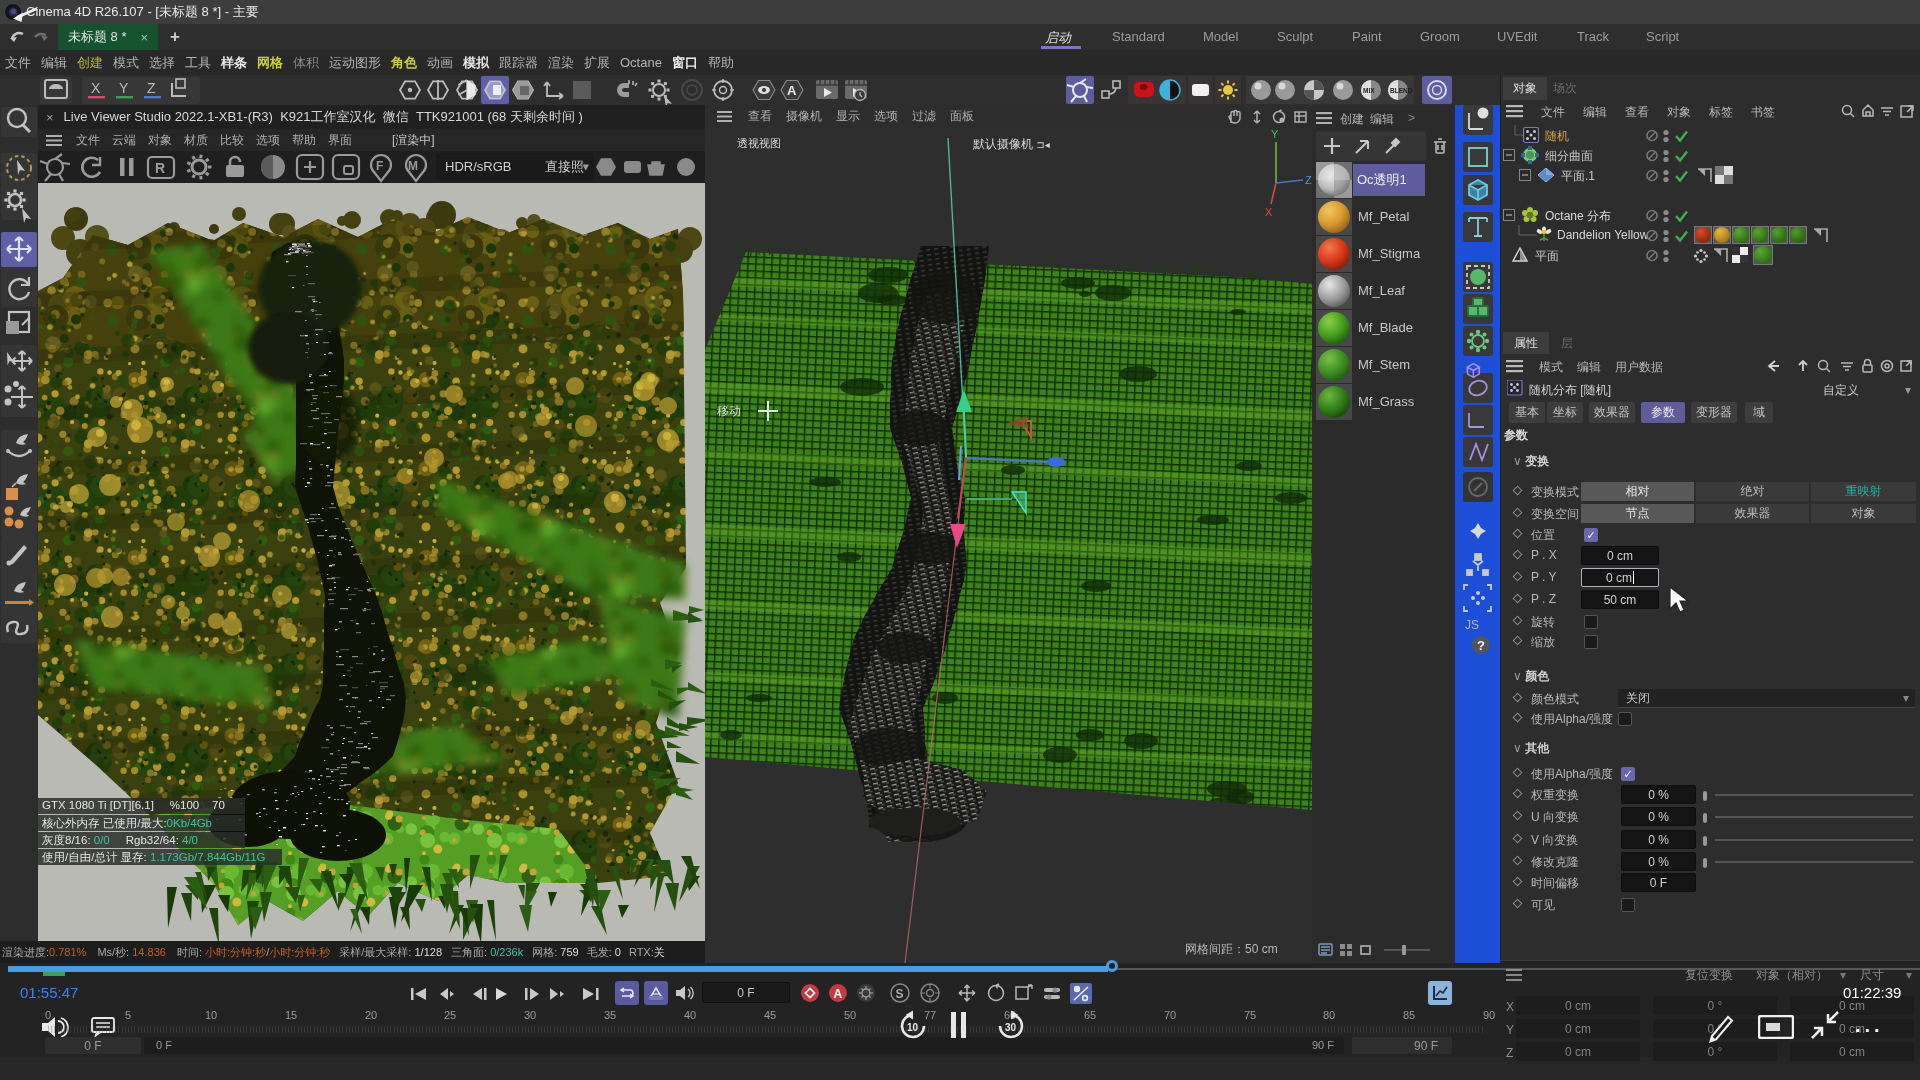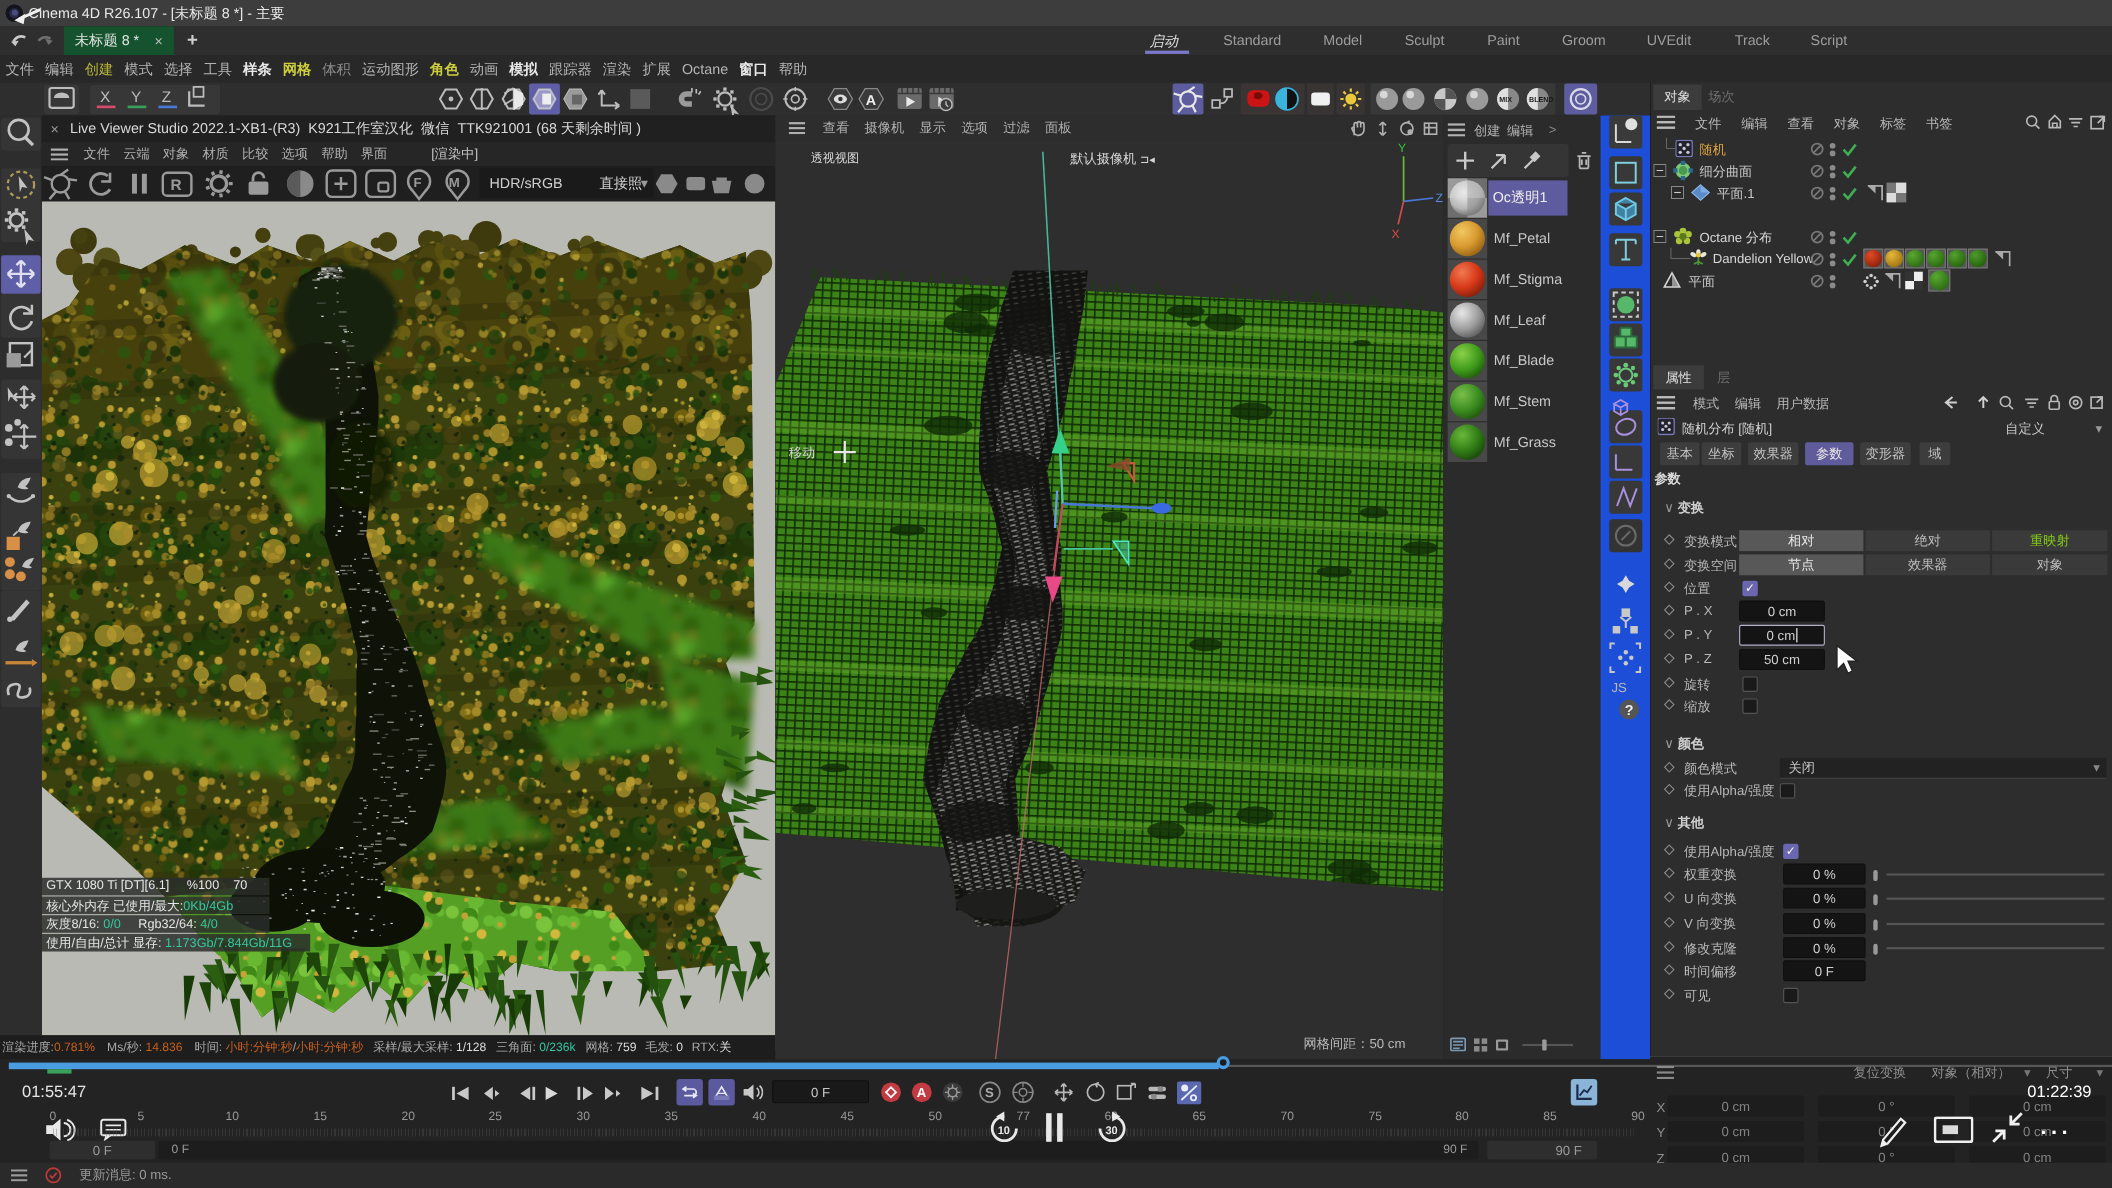--- a/index.html
+++ b/index.html
@@ -1856,21 +1856,21 @@
   <div class="pill" style="left:190px;width:46px">变形器</div>
   <div class="pill" style="left:244px;width:28px">域</div>
   <div class="abs" style="left:3px;top:352px;color:#dadada;font-weight:bold">参数</div>
   <div class="abs" style="left:12px;top:378px;color:#d0d0d0"><span style="color:#999">∨</span> <b>变换</b></div>
 
   <div id="attrs" class="abs" style="left:0;top:0;width:420px;height:885px">
         <div class="abs" style="left:13px;top:412px;width:7px;height:7px;border:1.4px solid #8a8a8a;transform:rotate(45deg)"></div>
 <div class="abs" style="left:30px;top:409px">变换模式</div>
 <div class="abs" style="left:80px;top:407px;width:113px;height:19px;background:#585858;color:#e8e8e8;display:flex;align-items:center;justify-content:center">相对</div>
 <div class="abs" style="left:195px;top:407px;width:113px;height:19px;background:#3a3a3a;color:#bdbdbd;display:flex;align-items:center;justify-content:center">绝对</div>
-<div class="abs" style="left:310px;top:407px;width:105px;height:19px;background:#3a3a3a;color:#84cc16;display:flex;align-items:center;justify-content:center">重映射</div>
+<div class="abs" style="left:310px;top:407px;width:105px;height:19px;background:#3a3a3a;color:#14b8a6;display:flex;align-items:center;justify-content:center">重映射</div>
 <div class="abs" style="left:13px;top:434px;width:7px;height:7px;border:1.4px solid #8a8a8a;transform:rotate(45deg)"></div>
 <div class="abs" style="left:30px;top:431px">变换空间</div>
 <div class="abs" style="left:80px;top:429px;width:113px;height:19px;background:#585858;color:#e8e8e8;display:flex;align-items:center;justify-content:center">节点</div>
 <div class="abs" style="left:195px;top:429px;width:113px;height:19px;background:#3a3a3a;color:#bdbdbd;display:flex;align-items:center;justify-content:center">效果器</div>
 <div class="abs" style="left:310px;top:429px;width:105px;height:19px;background:#3a3a3a;color:#bdbdbd;display:flex;align-items:center;justify-content:center">对象</div>
 <div class="abs" style="left:13px;top:455px;width:7px;height:7px;border:1.4px solid #8a8a8a;transform:rotate(45deg)"></div>
 <div class="abs" style="left:30px;top:452px">位置</div>
 <div class="abs" style="left:83px;top:453px;width:14px;height:14px;background:#6a66b0;border-radius:2px;color:#fff;font-size:11px;text-align:center;line-height:14px">✓</div>
 <div class="abs" style="left:13px;top:476px;width:7px;height:7px;border:1.4px solid #8a8a8a;transform:rotate(45deg)"></div>
 <div class="abs" style="left:30px;top:473px">P . X</div>
@@ -2075,32 +2075,20 @@
   <div class="cfield" style="left:16px;top:58px">0 cm</div>
   <div class="cfield" style="left:16px;top:81px">0 cm</div>
   <div class="cfield" style="left:153px;top:35px">0 °</div>
   <div class="cfield" style="left:153px;top:58px">0 °</div>
   <div class="cfield" style="left:153px;top:81px">0 °</div>
   <div class="cfield" style="left:290px;top:35px">0 cm</div>
   <div class="cfield" style="left:290px;top:58px">0 cm</div>
   <div class="cfield" style="left:290px;top:81px">0 cm</div>
 </div>
 
-<div id="statusbar" class="abs row">
-  <svg style="margin-left:10px" width="15" height="11">
-        <rect y="0" width="15" height="2" fill="#9a9a9a"></rect>
-        <rect y="4.5" width="15" height="2" fill="#9a9a9a"></rect>
-        <rect y="9" width="15" height="2" fill="#9a9a9a"></rect>
-      </svg>
-  <svg style="margin-left:16px" width="15" height="15" viewBox="0 0 15 15">
-        <circle cx="7.5" cy="7.5" r="6.5" fill="none" stroke="#c03a3a" stroke-width="1.6"></circle>
-        <path d="M4.5 7.5 l2 2.4 4-4.6" stroke="#c03a3a" stroke-width="1.6" fill="none"></path>
-      </svg>
-  <span style="margin-left:16px">更新消息: 0 ms.</span>
-</div>
 
 <div id="videoov">
       <svg class="abs" style="left:1318px;top:941px;z-index:40" width="120" height="17" viewBox="0 0 120 17">
 <g stroke="#7a9ab8" stroke-width="1.5" fill="none">
           <rect x="1" y="3" width="13" height="11" rx="1"></rect>
           <path d="M3 6 h9 M3 9 h9 M3 12 h6"></path>
         </g>
 <g fill="#8a8a8a">
           <rect x="22" y="3" width="5" height="5"></rect>
           <rect x="29" y="3" width="5" height="5"></rect>
@@ -2111,21 +2099,21 @@
           <rect x="42" y="4" width="11" height="10" rx="1"></rect>
           <rect x="44" y="6" width="7" height="6" fill="#2a2a2a"></rect>
         </g>
 <rect x="66" y="8" width="46" height="2" fill="#555"></rect>
 <rect x="84" y="4" width="4" height="10" rx="1" fill="#9a9a9a"></rect>
 </svg>
       <div class="abs" style="left:8px;top:966px;width:1100px;height:6px;background:#4a9ce0;z-index:50"></div>
       <div class="abs" style="left:1108px;top:968px;width:812px;height:2px;background:rgba(150,150,150,0.45);z-index:50"></div>
       <div class="abs" style="left:43px;top:972px;width:22px;height:4px;background:#3aa05a;z-index:51"></div>
       <div class="abs" style="left:1106px;top:960px;width:12px;height:12px;border:3.5px solid #4a9ce0;border-radius:50%;background:rgba(20,25,30,0.6);z-index:52"></div>
-      <div class="abs" style="left:20px;top:984px;color:#e5e5e5;font-size:15px;z-index:52">01:55:47</div>
+      <div class="abs" style="left:20px;top:984px;color:#3b82f6;font-size:15px;z-index:52">01:55:47</div>
       <div class="abs" style="left:1843px;top:984px;color:#fff;font-size:15px;z-index:52">01:22:39</div>
       <svg class="abs" style="left:897px;top:1010px;z-index:52" width="32" height="32" viewBox="0 0 32 32">
         <path d="M16 5 a11 11 0 1 0 11 11" stroke="#e8e8e8" stroke-width="2.5" fill="none"></path>
         <path d="M16 0.5 v9 l-7.5 -4.5 z" fill="#e8e8e8"></path>
         <text x="10" y="21" fill="#e8e8e8" font-size="10" font-weight="bold" font-family="Liberation Sans">10</text>
       </svg>
       <div class="abs" style="left:951px;top:1012px;width:5px;height:26px;background:#e8e8e8;z-index:52"></div>
       <div class="abs" style="left:961px;top:1012px;width:5px;height:26px;background:#e8e8e8;z-index:52"></div>
       <svg class="abs" style="left:995px;top:1010px;z-index:52" width="32" height="32" viewBox="0 0 32 32">
         <path d="M16 5 a11 11 0 1 1 -11 11" stroke="#e8e8e8" stroke-width="2.5" fill="none"></path>

